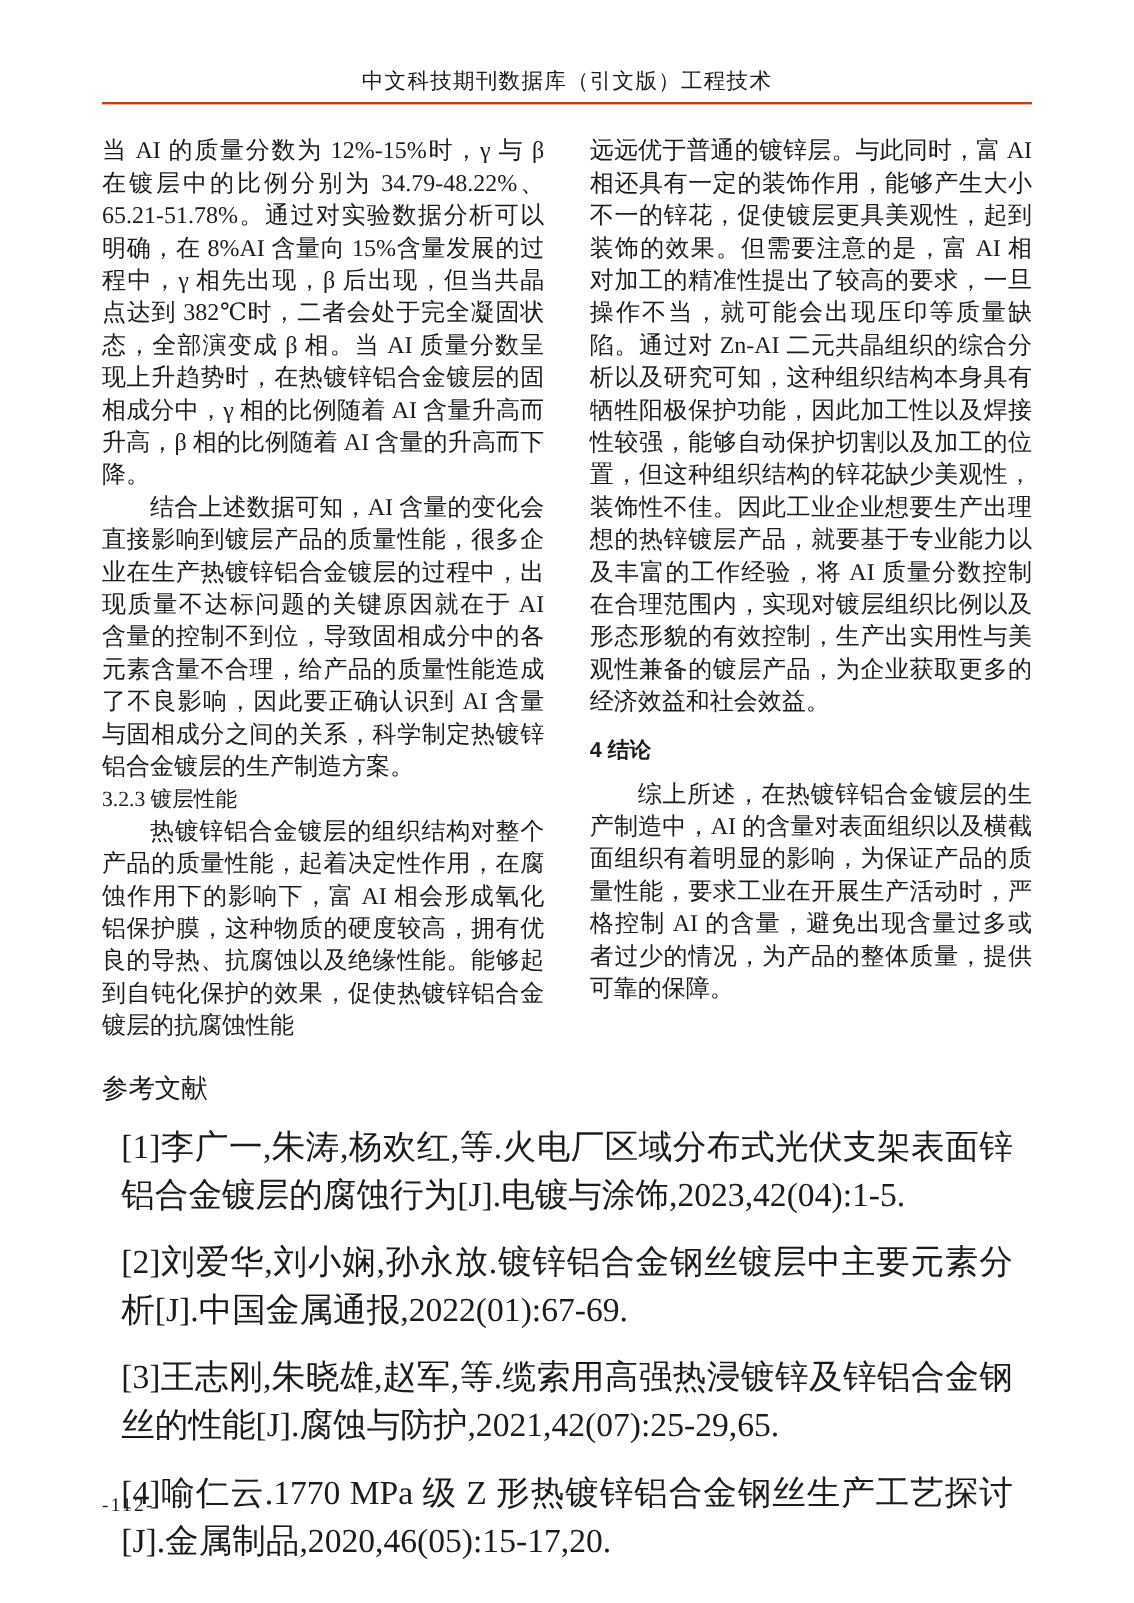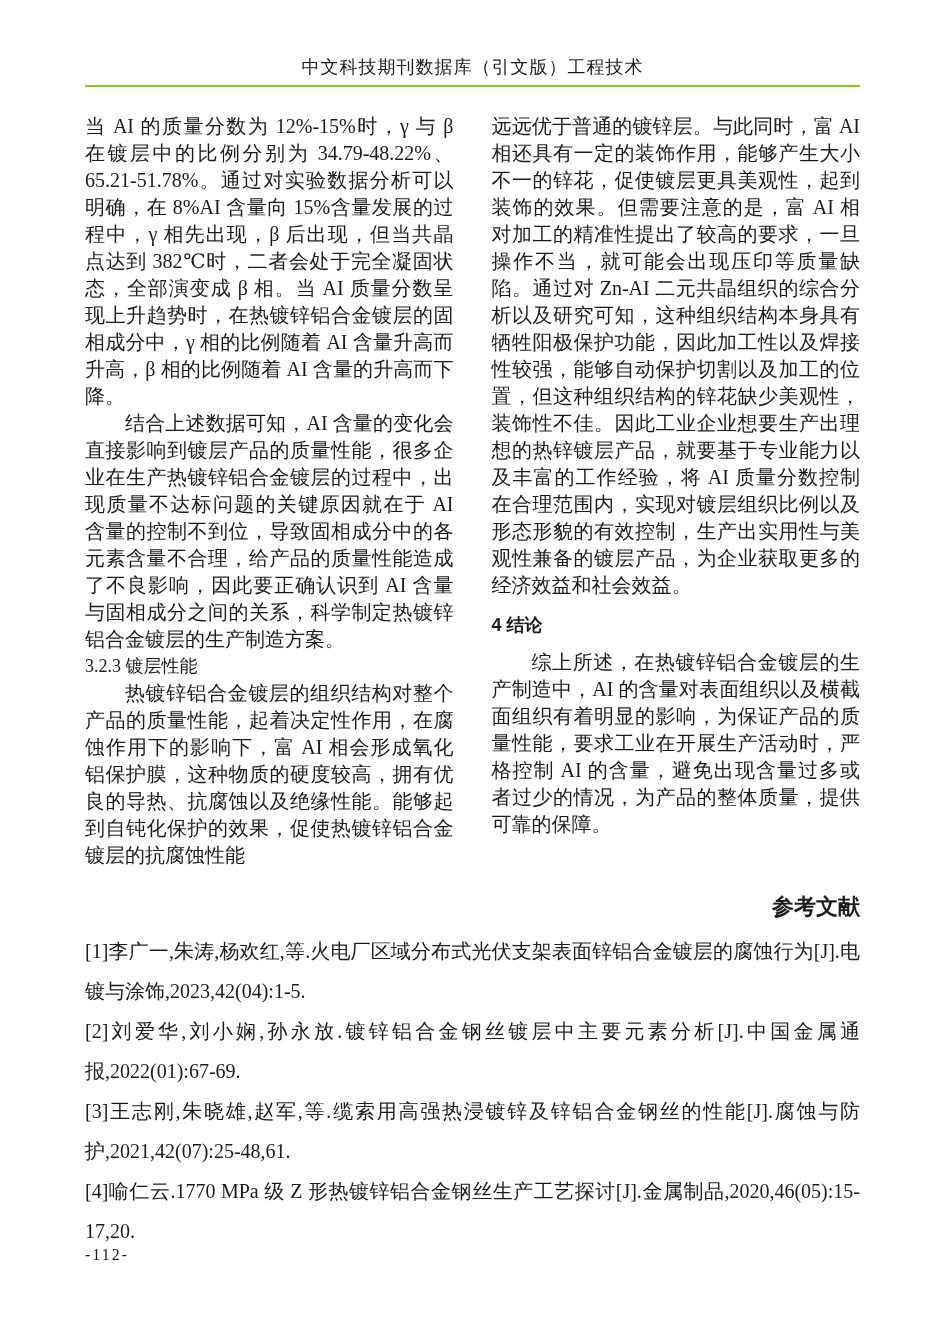--- a/index.html
+++ b/index.html
@@ -13,21 +13,21 @@
     position: relative;
     overflow: hidden;
     font-family: "Liberation Serif", "DejaVu Serif", serif;
     color: #1b1b1b;
   }
   .page-header {
     margin: 0 85px;
     padding-top: 54px;
     padding-bottom: 5px;
     text-align: center;
-    border-bottom: 2px solid #84cc16;
+    border-bottom: 2px solid #c2410c;
   }
   .page-header .journal-title {
     font-size: 18px;
     line-height: 26px;
     letter-spacing: 1px;
   }
   .columns {
     display: flex;
     gap: 38px;
     margin: 26px 85px 0 85px;
@@ -58,29 +58,29 @@
     font-size: 18px;
     line-height: 30px;
     margin: 11px 0 9px 0 !important;
     text-align: left;
   }
   .references {
     margin: 24px 85px 0 85px;
   }
   .ref-heading {
     font-family: "Liberation Sans", "DejaVu Sans", sans-serif;
-    font-weight: bold;
+    font-weight: normal;
     font-size: 22px;
     line-height: 28px;
-    text-align: right;
+    text-align: left;
     margin: 0 0 10px 0;
   }
   .ref-list p {
-    margin: 0;
-    font-size: 20px;
+    margin: 16px;
+    font-size: 28px;
     line-height: 40px;
     text-align: justify;
   }
   .page-footer {
     position: absolute;
     left: 85px;
     bottom: 72px;
     font-size: 16px;
     letter-spacing: 2px;
   }
@@ -114,20 +114,20 @@
 </main>
 
 <section class="references">
   <h2 class="ref-heading">参考文献</h2>
   <div class="ref-list">
 
       <p>[1]李广一,朱涛,杨欢红,等.火电厂区域分布式光伏支架表面锌铝合金镀层的腐蚀行为[J].电镀与涂饰,2023,42(04):1-5.</p>
 
       <p>[2]刘爱华,刘小娴,孙永放.镀锌铝合金钢丝镀层中主要元素分析[J].中国金属通报,2022(01):67-69.</p>
 
-      <p>[3]王志刚,朱晓雄,赵军,等.缆索用高强热浸镀锌及锌铝合金钢丝的性能[J].腐蚀与防护,2021,42(07):25-48,61.</p>
+      <p>[3]王志刚,朱晓雄,赵军,等.缆索用高强热浸镀锌及锌铝合金钢丝的性能[J].腐蚀与防护,2021,42(07):25-29,65.</p>
 
       <p>[4]喻仁云.1770 MPa 级 Z 形热镀锌铝合金钢丝生产工艺探讨[J].金属制品,2020,46(05):15-17,20.</p>
 
     </div>
 </section>
 
 <footer class="page-footer">-112-</footer>
 
 </body></html>

